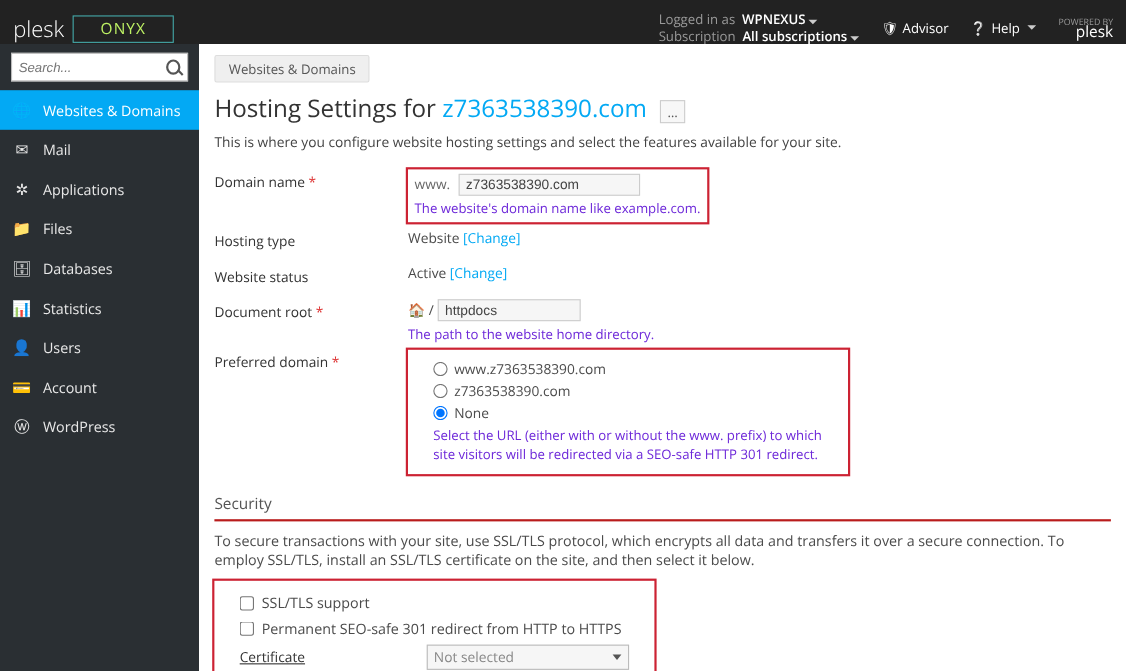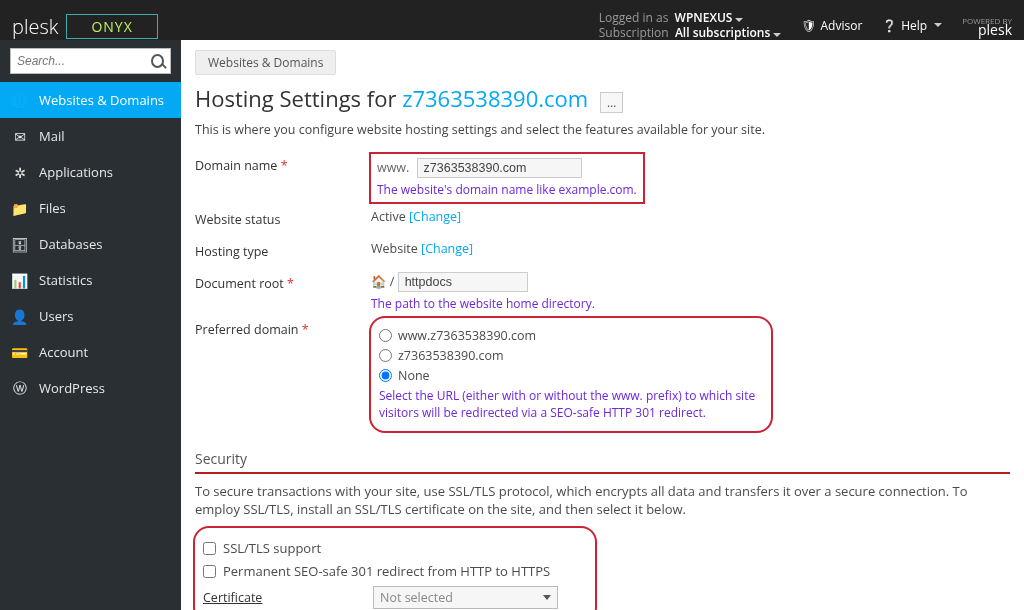--- a/index.html
+++ b/index.html
@@ -39,21 +39,21 @@
 .req { color: #d33; }
 .form-val { flex: 1; font-size: 12.5px; }
 .hint { color: #6d28d9; font-size: 12px; margin-top: 3px; }
 .link { color: #03a9f4; cursor: pointer; }
 .text-input { border: 1px solid #ccc; background: #f6f6f6; padding: 2px 6px; font-size: 12.5px; width: 165px; color:#444; }
 .small-input { width:130px; }
 .prefix { display:inline-block; color:#666; margin-right:4px;}
 .radio-row { display:flex; align-items:center; gap:6px; margin:3px 0; }
 .radio-row input { margin:0; }
 .hl { outline: 2px solid #c23; padding: 4px 6px; display:inline-block; }
-.hl-wide { outline: 2px solid #c23; padding: 6px 8px 10px; border-radius: 14px; }
+.hl-wide { outline: 2px solid #c23; padding: 6px 23px 10px; }
 .section { margin: 18px 14px 6px; }
 .section-title { font-size: 14px; color: #555; border-bottom: 2px solid #b91c1c; padding-bottom: 4px; margin-bottom: 8px; }
 .chk-row { display:flex; align-items:center; gap:7px; margin: 5px 0; }
 .select-like { border:1px solid #bbb; background:#f6f6f6; padding:2px 6px; font-size:12.5px; color:#888; display:inline-flex; align-items:center; justify-content:space-between; }
 .sel-caret { width:0; height:0; border-left:4px solid transparent; border-right:4px solid transparent; border-top:5px solid #555; margin-left:24px;}
 .home-ico { color:#e88b23; }
 </style>
 </head>
 <body>
 
@@ -144,27 +144,27 @@
       <div class="form-val">
         <div class="hl">
           <span class="prefix">www.</span>
           <input class="text-input" value="z7363538390.com" style="">
           <div class="hint">The website's domain name like example.com.</div>
         </div>
       </div>
     </div>
 
     <div class="form-row">
+      <div class="form-label">Hosting type</div>
+      <div class="form-val"><span>Website</span> <span class="link">[Change]</span></div>
+    </div>
+
+    <div class="form-row">
       <div class="form-label">Website status</div>
       <div class="form-val"><span>Active</span> <span class="link">[Change]</span></div>
-    </div>
-
-    <div class="form-row">
-      <div class="form-label">Hosting type</div>
-      <div class="form-val"><span>Website</span> <span class="link">[Change]</span></div>
     </div>
 
     <div class="form-row">
       <div class="form-label"><span>Document root</span> <span class="req">*</span></div>
       <div class="form-val">
         <span class="home-ico">🏠</span> / <input class="text-input small-input" value="httpdocs" style="">
         <div class="hint">The path to the website home directory.</div>
       </div>
     </div>
 

